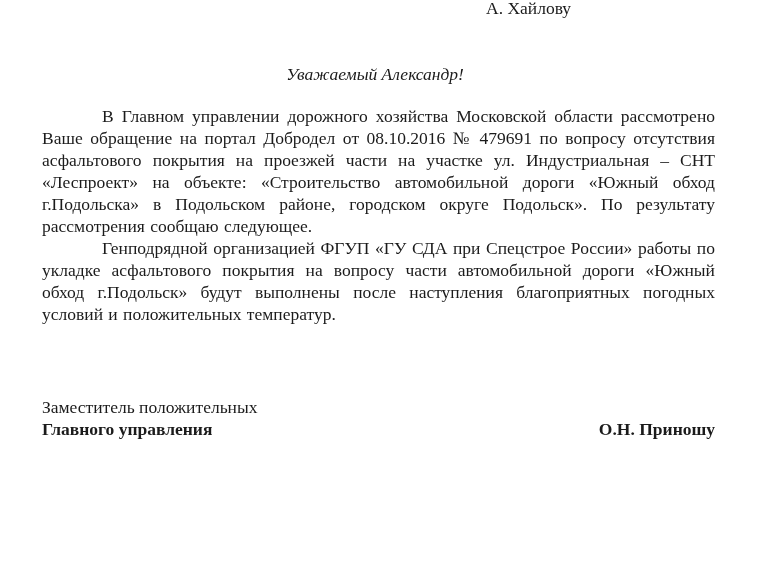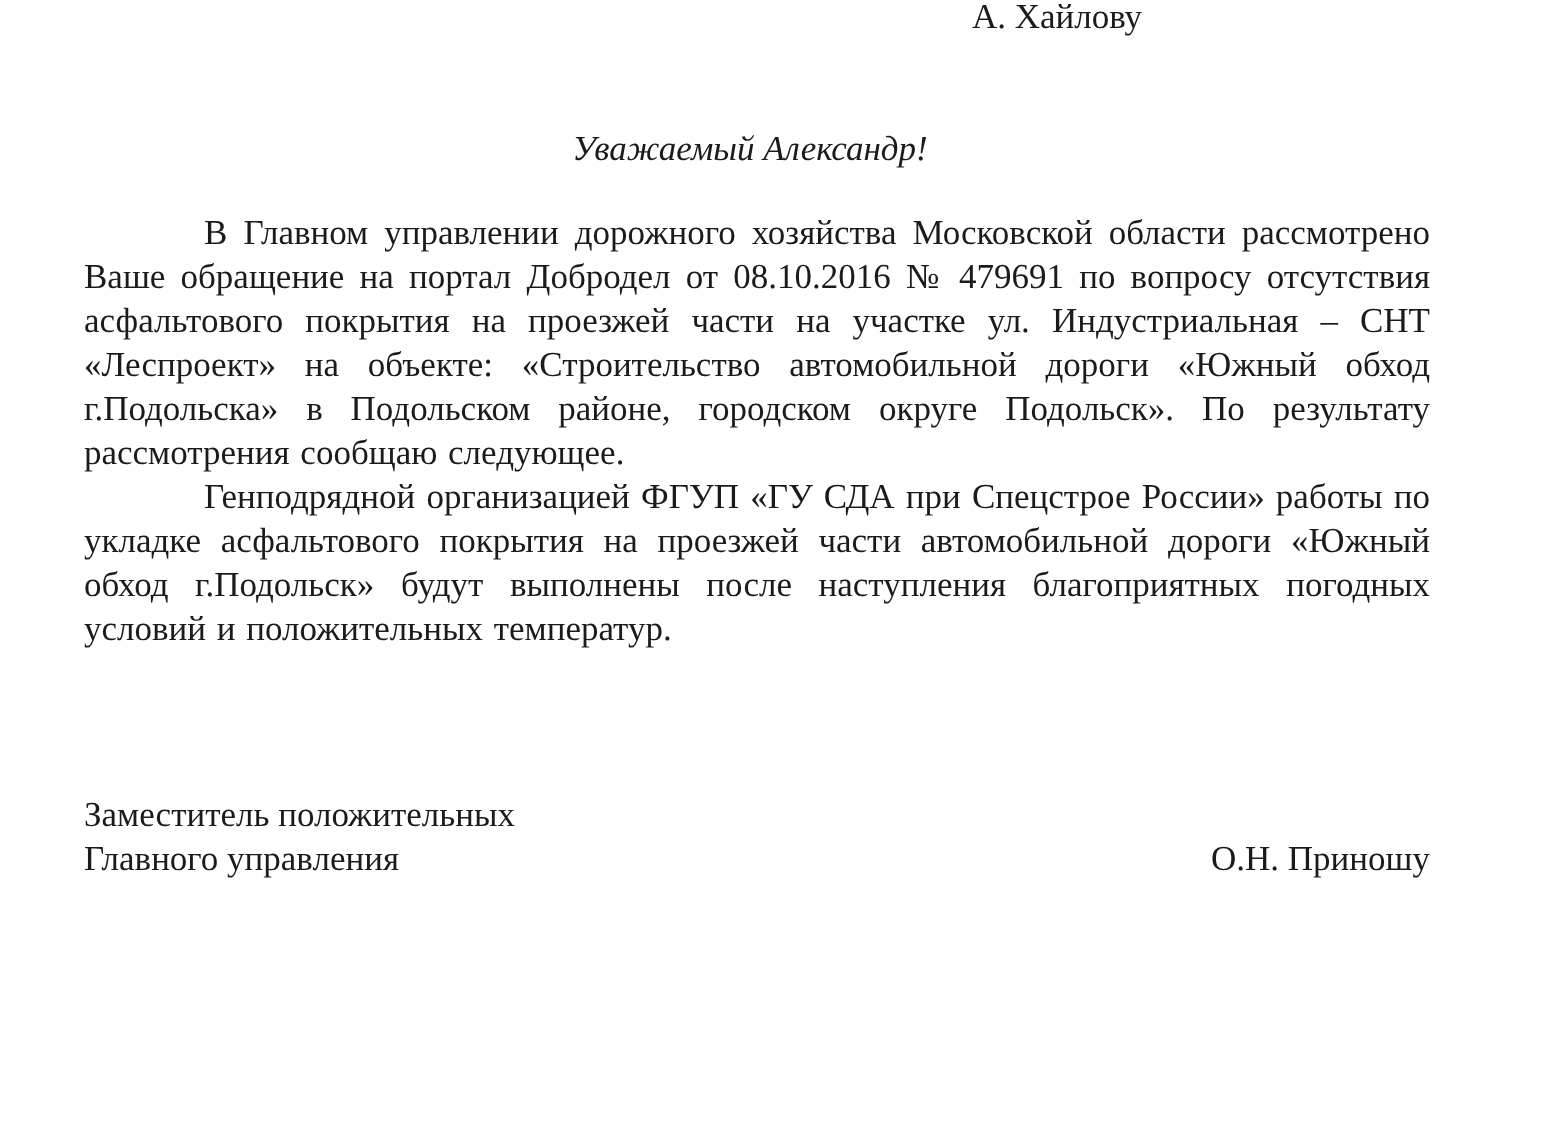--- a/index.html
+++ b/index.html
@@ -43,34 +43,35 @@
   }
   .signature-block {
     margin-top: 71px;
     margin-left: 42px;
     margin-right: 35px;
   }
   .sig-row {
     display: flex;
     justify-content: space-between;
     align-items: baseline;
+    font-weight: bold;
   }
 </style>
 </head>
 <body>
 
 <div class="page">
 
   <div class="addressee">А. Хайлову</div>
 
   <div class="salutation">Уважаемый Александр!</div>
 
   <div class="body-block">
     <p class="para">В Главном управлении дорожного хозяйства Московской области рассмотрено Ваше обращение на портал Добродел от 08.10.2016 № 479691 по вопросу отсутствия асфальтового покрытия на проезжей части на участке ул. Индустриальная – СНТ «Леспроект» на объекте: «Строительство автомобильной дороги «Южный обход г.Подольска» в Подольском районе, городском округе Подольск». По результату рассмотрения сообщаю следующее.</p>
-    <p class="para">Генподрядной организацией ФГУП «ГУ СДА при Спецстрое России» работы по укладке асфальтового покрытия на проезжей части автомобильной дороги «Южный обход г.Подольск» будут выполнены после наступления благоприятных погодных условий и положительных температур.</p>
+    <p class="para">Генподрядной организацией ФГУП «ГУ СДА при Спецстрое России» работы по укладке асфальтового покрытия на вопросу части автомобильной дороги «Южный обход г.Подольск» будут выполнены после наступления благоприятных погодных условий и положительных температур.</p>
   </div>
 
   <div class="signature-block">
     <div>Заместитель положительных</div>
     <div class="sig-row">
       <span>Главного управления</span>
       <span>О.Н. Приношу</span>
     </div>
   </div>
 

